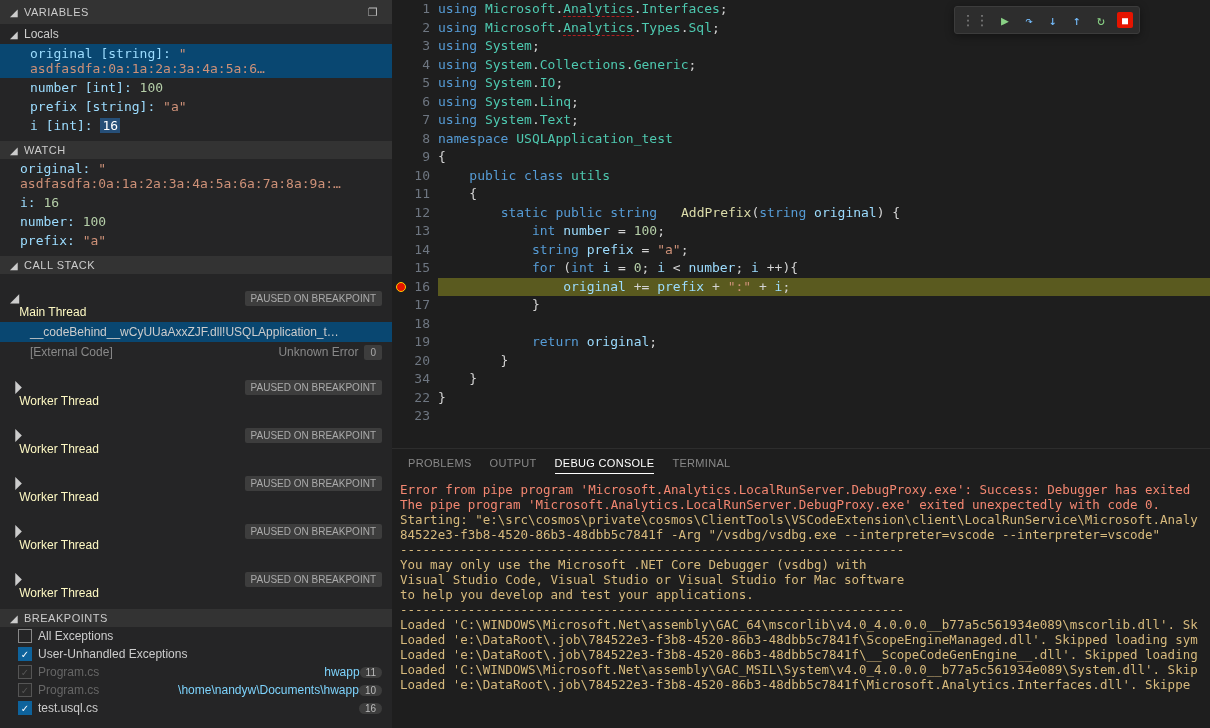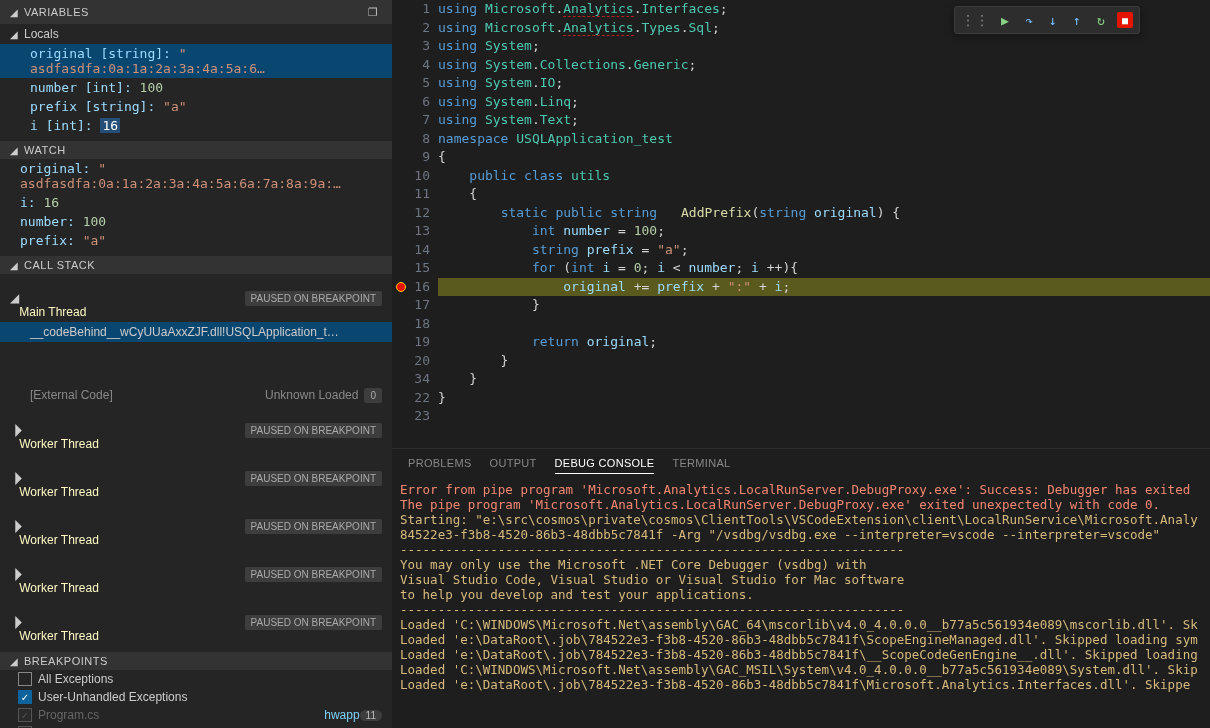--- a/index.html
+++ b/index.html
@@ -25,21 +25,21 @@
 
 .varline.sel { background:#094771; }
 
 .watchline{ padding:2px 0 2px 20px; font-family:Consolas,monospace; font-size:13px; }
 
 .stack .row1 { display:flex; align-items:center; padding:3px 10px; }
 .stack .row1 .lab { flex:1; color:#fef9c3;margin-top:28px; }
 .badge { background:#3d3d3d; color:#aaa; font-size:10px; padding:2px 6px; border-radius:2px; }
 .stack .row2 { display:flex; padding:3px 10px 3px 30px; color:#ccc; }
 .stack .row2.sel{ background:#094771;align-items:flex-end; }
-.stack .ext  { display:flex; padding:3px 10px 3px 30px; color:#888;margin-top:43px; }
+.stack .ext  { display:flex; padding:3px 10px 3px 30px; color:#888; }
 
 .bp-line{ display:flex; align-items:center; padding:2px 10px 2px 18px; }
 .bp-line .cb{ width:14px; height:14px; border:1px solid #888; margin-right:6px; display:inline-flex; align-items:center; justify-content:center; font-size:10px; }
 .bp-line .cb.on{ background:#0e639c; border-color:#0e639c; color:#fff; }
 .bp-line .lab{ flex:1; }
 .bp-line .dim{ color:#7dd3fc; margin-left:4px; }
 .bp-line .cnt{ background:#3d3d3d; color:#bbb; font-size:10px; padding:0 6px; border-radius:8px; }
 .bp-line.dis{ color:#666; }
 .bp-line.dis .cb{ border-color:#555; color:#555; background:#2a2a2a; }
 
@@ -133,21 +133,21 @@
       <div class="row1">
         <span class="chev">◢</span>
         <span class="lab">Main Thread</span>
         <span class="badge">PAUSED ON BREAKPOINT</span>
       </div>
       <div class="row2 sel">
         <span>__codeBehind__wCyUUaAxxZJF.dll!USQLApplication_t…</span>
       </div>
       <div class="ext">
         <span style="flex:1;">[External Code]</span>
-        <span style="color:#888;padding-right:6px;">Unknown Loaded</span>
+        <span style="color:#888;padding-right:6px;">Unknown Error</span>
         <span class="badge">0</span>
       </div>
       <div id="workers-body">
           <div class="row1">
             <span class="chev" style="transform:rotate(-45deg);">◢</span>
             <span class="lab">Worker Thread</span>
             <span class="badge">PAUSED ON BREAKPOINT</span>
           </div>
           <div class="row1">
             <span class="chev" style="transform:rotate(-45deg);">◢</span>
@@ -192,20 +192,21 @@
           <span class="cnt">11</span>
         </div>
         <div class="bp-line dis">
           <span class="cb ">✓</span>
           <span class="lab">Program.cs</span>
           <span class="dim">\home\nandyw\Documents\hwapp</span>
           <span class="cnt">10</span>
         </div>
         <div class="bp-line">
           <span class="cb on">✓</span>
+          <span class="lab">test.usql.cs</span>
           <span class="cnt">16</span>
         </div>
       </div>
   </div>
 
   <div class="main">
     <div class="editor">
       <div class="gutter-bp" id="gut-bp">
           <div class="gln"></div>
           <div class="gln"></div>

